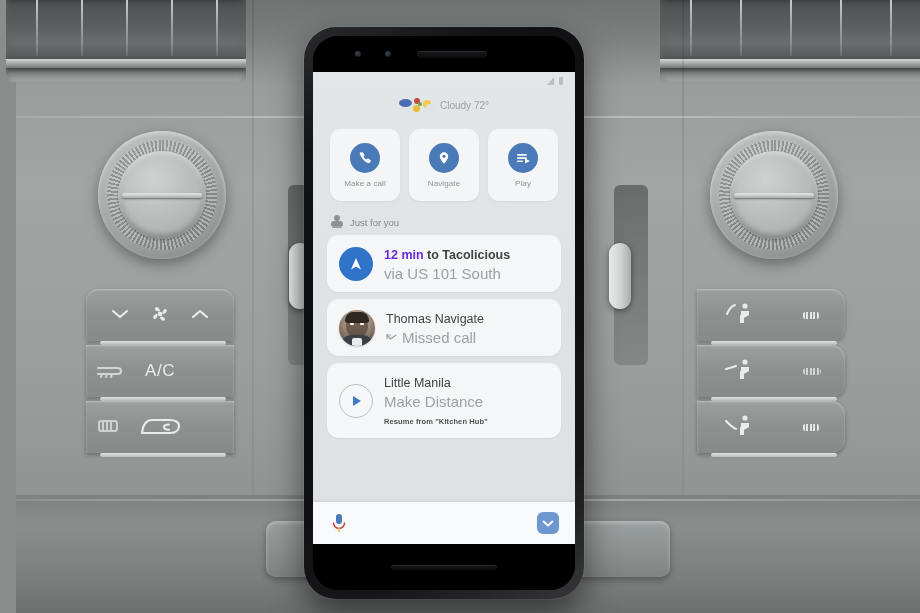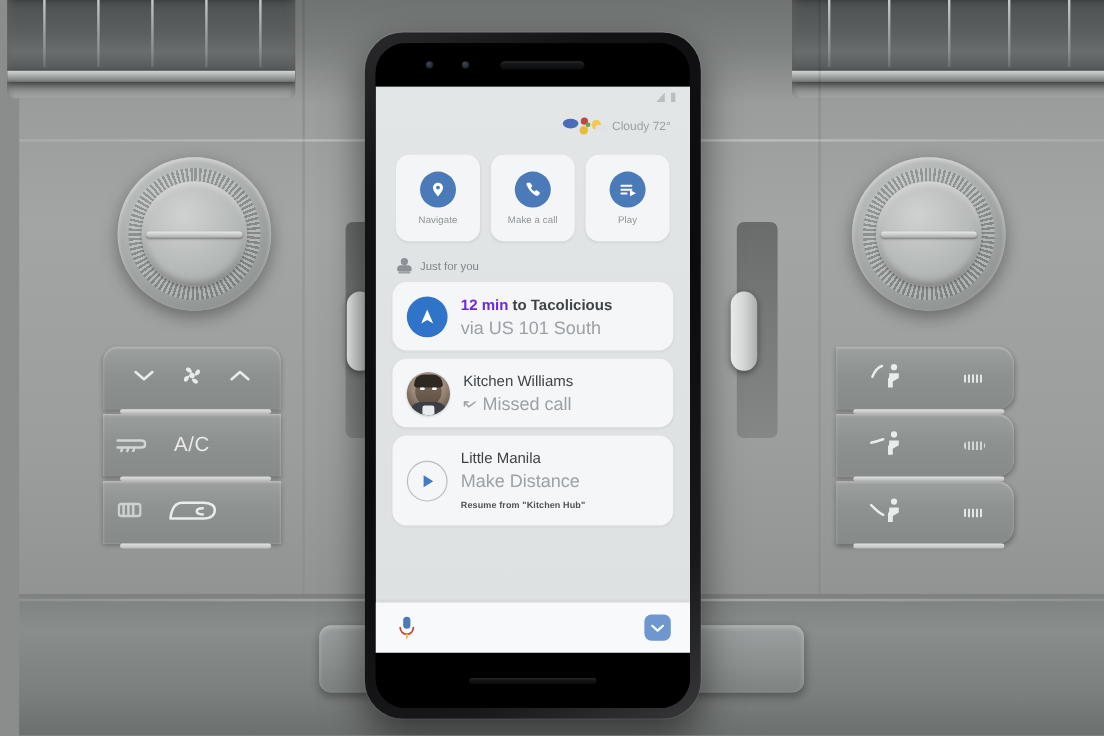--- a/index.html
+++ b/index.html
@@ -153,21 +153,21 @@
     display:flex; flex-direction:column;
     font-family:"Liberation Sans", sans-serif;
   }
   .statusbar {
     height:18px; display:flex; align-items:center; justify-content:space-between;
     padding:0 12px; font-size:8px; color:#a9adb0; letter-spacing:.3px; flex:none;
   }
   .sb-right { display:flex; align-items:center; gap:3px; }
 
   .header { padding:4px 16px 0 16px; flex:none; }
-  .hrow { display:flex; align-items:center; justify-content:flex-end; height:22px; }
+  .hrow { display:flex; align-items:center; justify-content:center; height:22px; }
   .gdots { position:relative; width:24px; height:16px; }
   .gdots i { position:absolute; border-radius:50%; display:block; }
   .d-blue  { width:13px; height:8px; border-radius:7px 7px 7px 7px/6px 6px 7px 7px; background:#4b6cb7; left:0; top:2px; }
   .d-red   { width:6px;  height:6px; background:#c0493c; left:15px; top:1px; }
   .d-yellow{ width:7px;  height:7px; background:#e8bb3a; left:14px; top:8px; }
   .d-green { width:4px;  height:4px; background:#6ca64a; left:19px; top:5px; }
 
   .weather { display:flex; align-items:center; gap:4px; font-size:10px; color:#9aa0a4; }
   .sunicon { width:13px; height:11px; position:relative; }
   .sunicon .sun { position:absolute; left:0; top:0; width:8px; height:8px; border-radius:50%; background:#f2c94c; }
@@ -396,34 +396,34 @@
           </span>
         </div>
       </div>
 
 
       <div class="quickrow">
 
         <div class="qcard">
           <span class="qcirc">
             <svg width="16" height="16" viewBox="0 0 16 16">
+              <path d="M4.4 2.4c.5-.4 1.2-.3 1.6.2l1.3 1.8c.3.5.3 1.1-.2 1.5l-.7.6c.6 1.4 1.7 2.5 3.1 3.1l.6-.7c.4-.5 1-.5 1.5-.2l1.8 1.3c.5.4.6 1.1.2 1.6l-.8 1c-.5.6-1.3.8-2 .5C7.7 11.5 4.5 8.3 2.9 4.2c-.3-.7-.1-1.5.5-2z" fill="#ffffff"></path>
+            </svg>
+          </span>
+          <span class="qlabel">Make a call</span>
+        </div>
+
+        <div class="qcard">
+          <span class="qcirc">
+            <svg width="16" height="16" viewBox="0 0 16 16">
               <path d="M8 2.2c-2.4 0-4.2 1.8-4.2 4.1 0 3 4.2 7.5 4.2 7.5s4.2-4.5 4.2-7.5c0-2.3-1.8-4.1-4.2-4.1z" fill="#ffffff"></path>
               <circle cx="8" cy="6.3" r="1.6" fill="#4a7ab8"></circle>
             </svg>
           </span>
           <span class="qlabel">Navigate</span>
-        </div>
-
-        <div class="qcard">
-          <span class="qcirc">
-            <svg width="16" height="16" viewBox="0 0 16 16">
-              <path d="M4.4 2.4c.5-.4 1.2-.3 1.6.2l1.3 1.8c.3.5.3 1.1-.2 1.5l-.7.6c.6 1.4 1.7 2.5 3.1 3.1l.6-.7c.4-.5 1-.5 1.5-.2l1.8 1.3c.5.4.6 1.1.2 1.6l-.8 1c-.5.6-1.3.8-2 .5C7.7 11.5 4.5 8.3 2.9 4.2c-.3-.7-.1-1.5.5-2z" fill="#ffffff"></path>
-            </svg>
-          </span>
-          <span class="qlabel">Make a call</span>
         </div>
 
         <div class="qcard">
           <span class="qcirc">
             <svg width="17" height="16" viewBox="0 0 17 16">
               <rect x="2" y="4" width="10" height="1.7" rx=".85" fill="#ffffff"></rect>
               <rect x="2" y="7.2" width="10" height="1.7" rx=".85" fill="#ffffff"></rect>
               <rect x="2" y="10.4" width="6" height="1.7" rx=".85" fill="#ffffff"></rect>
               <polygon points="10,8.4 15,11 10,13.6" fill="#ffffff"></polygon>
             </svg>
@@ -460,21 +460,21 @@
         <div class="fcard">
           <span class="avatar">
             <span class="face"></span>
               <span class="hair"></span>
             <span class="eye eL"></span>
               <span class="eye eR"></span>
             <span class="body"></span>
               <span class="collar"></span>
           </span>
           <span class="ftext">
-            <span class="ftitle">Kitchen Williams</span>
+            <span class="ftitle">Thomas Navigate</span>
             <span class="fsub">
               <svg width="11" height="8" viewBox="0 0 11 8">
                 <polyline points="1,1 4.5,5 10,1" fill="none" stroke="#9ba1a6" stroke-width="1.2" stroke-linecap="round" stroke-linejoin="round"></polyline>
                 <polyline points="1,4.4 1,1 4.2,1" fill="none" stroke="#9ba1a6" stroke-width="1.2" stroke-linecap="round" stroke-linejoin="round"></polyline>
               </svg>
               <span>Missed call</span>
             </span>
           </span>
         </div>
 

